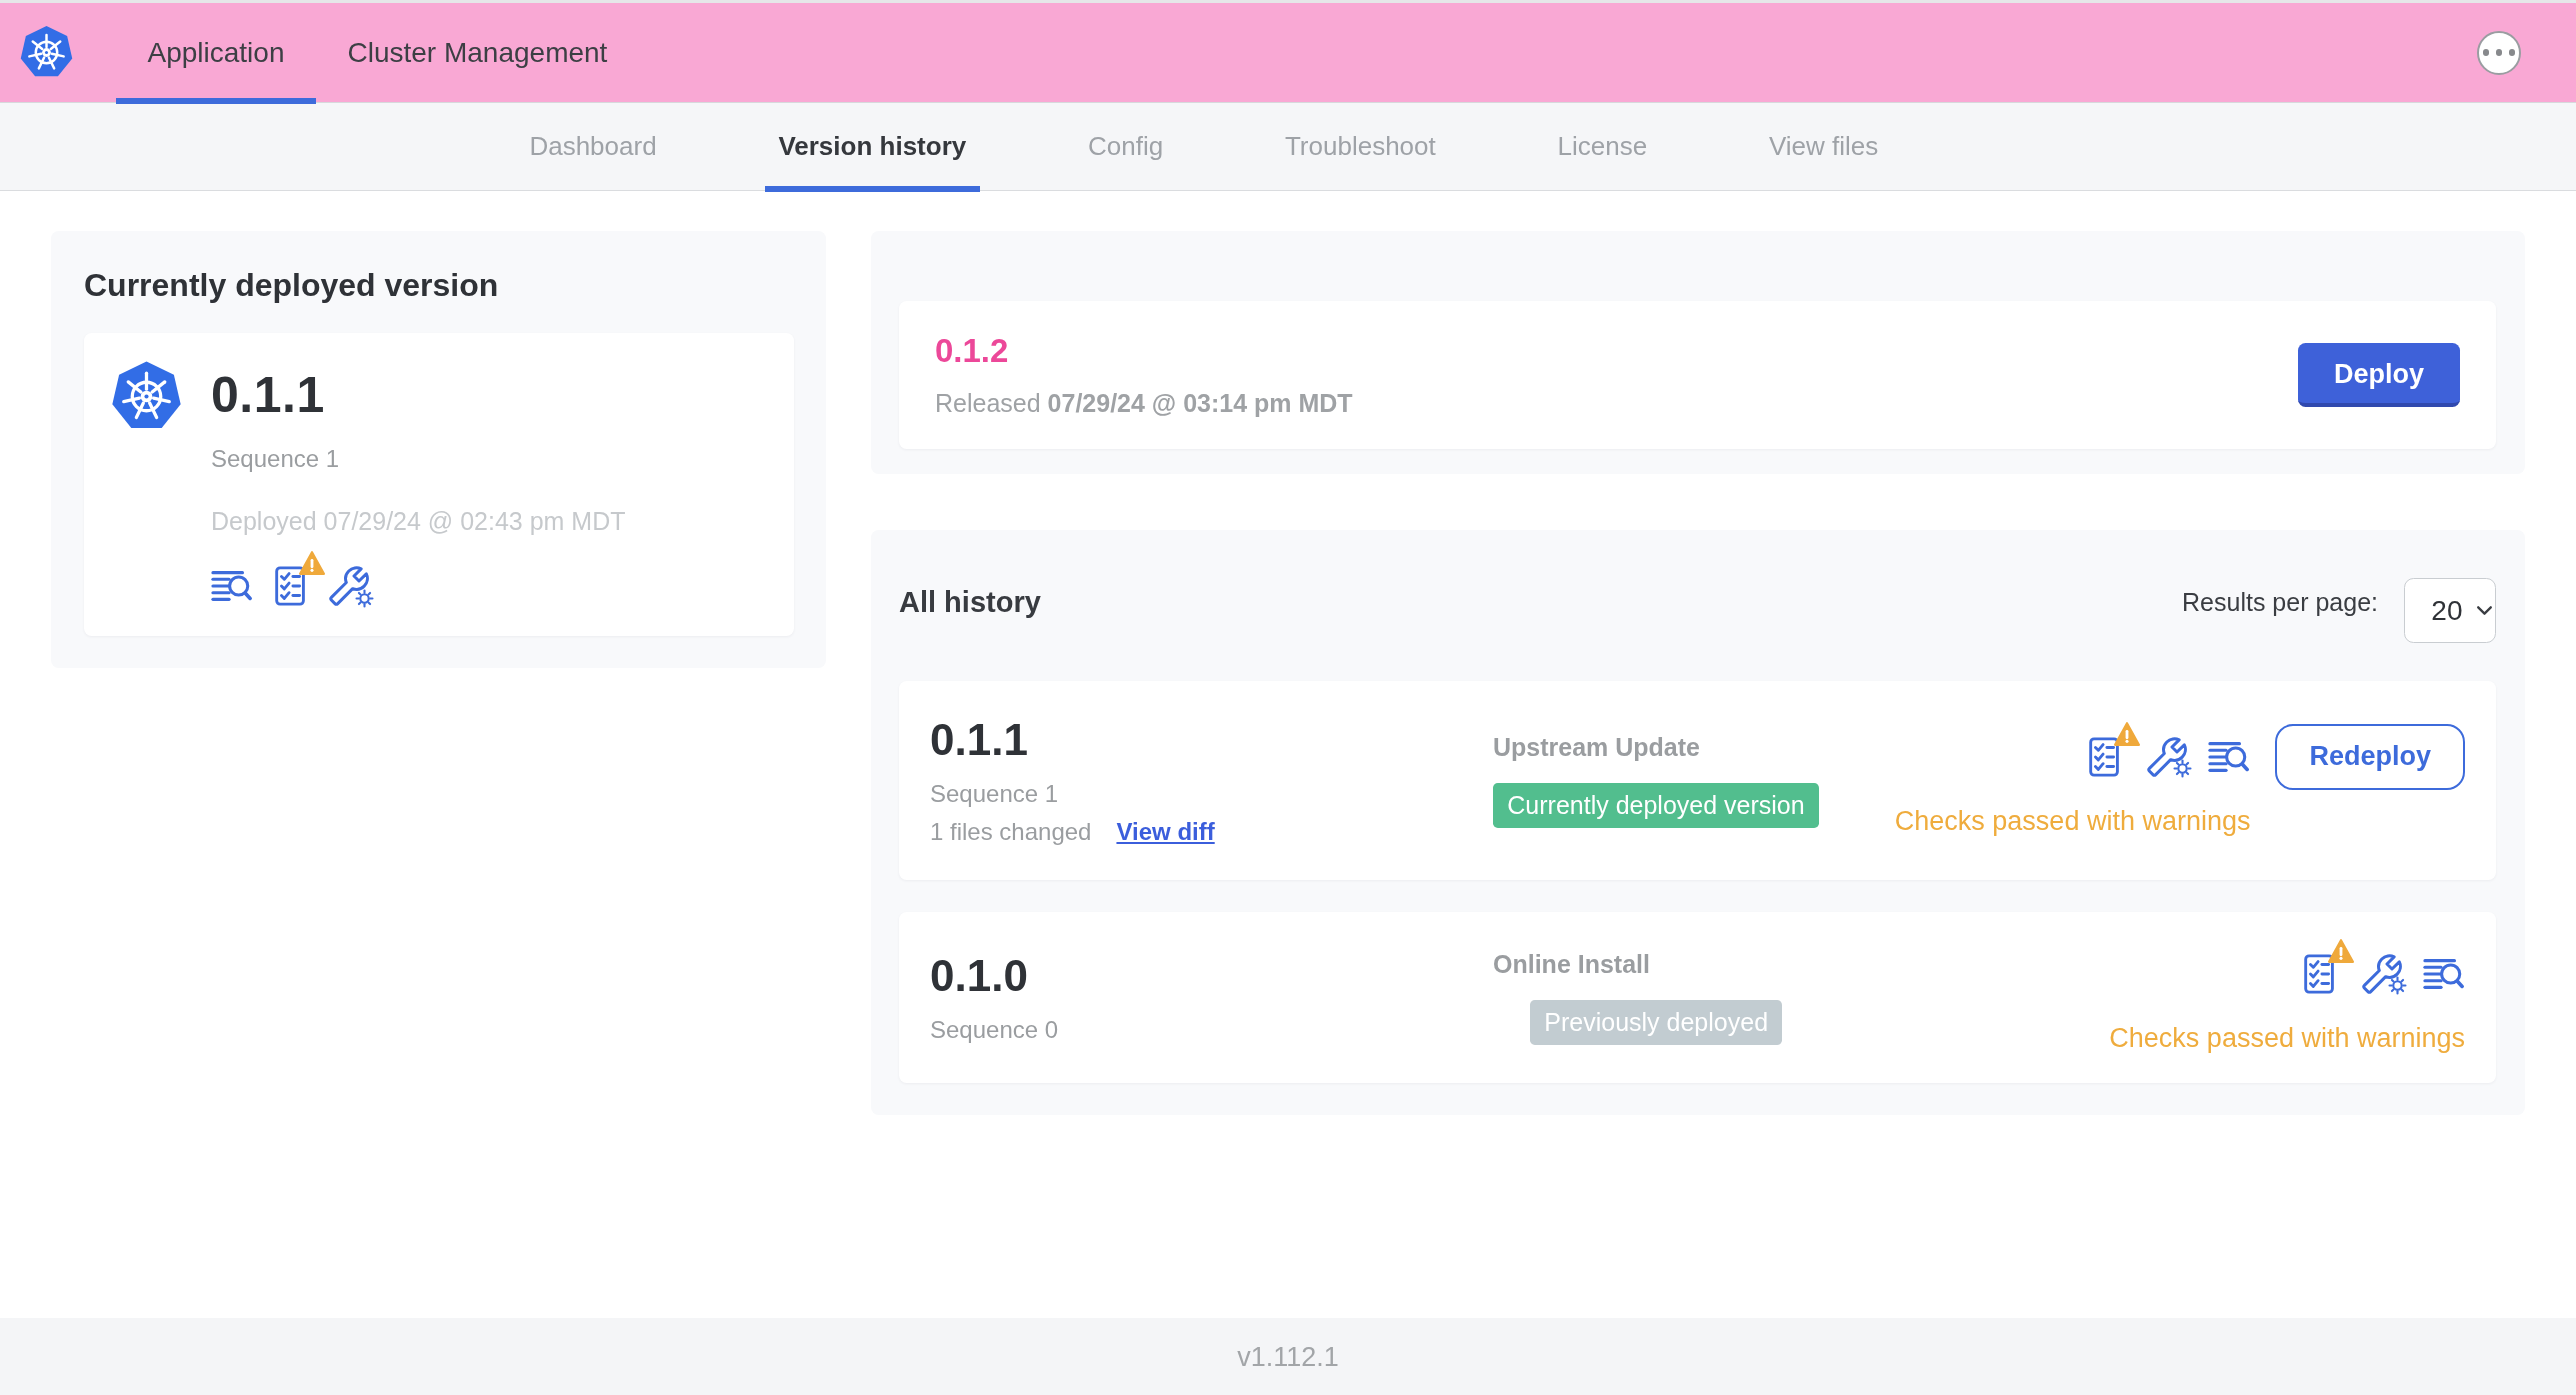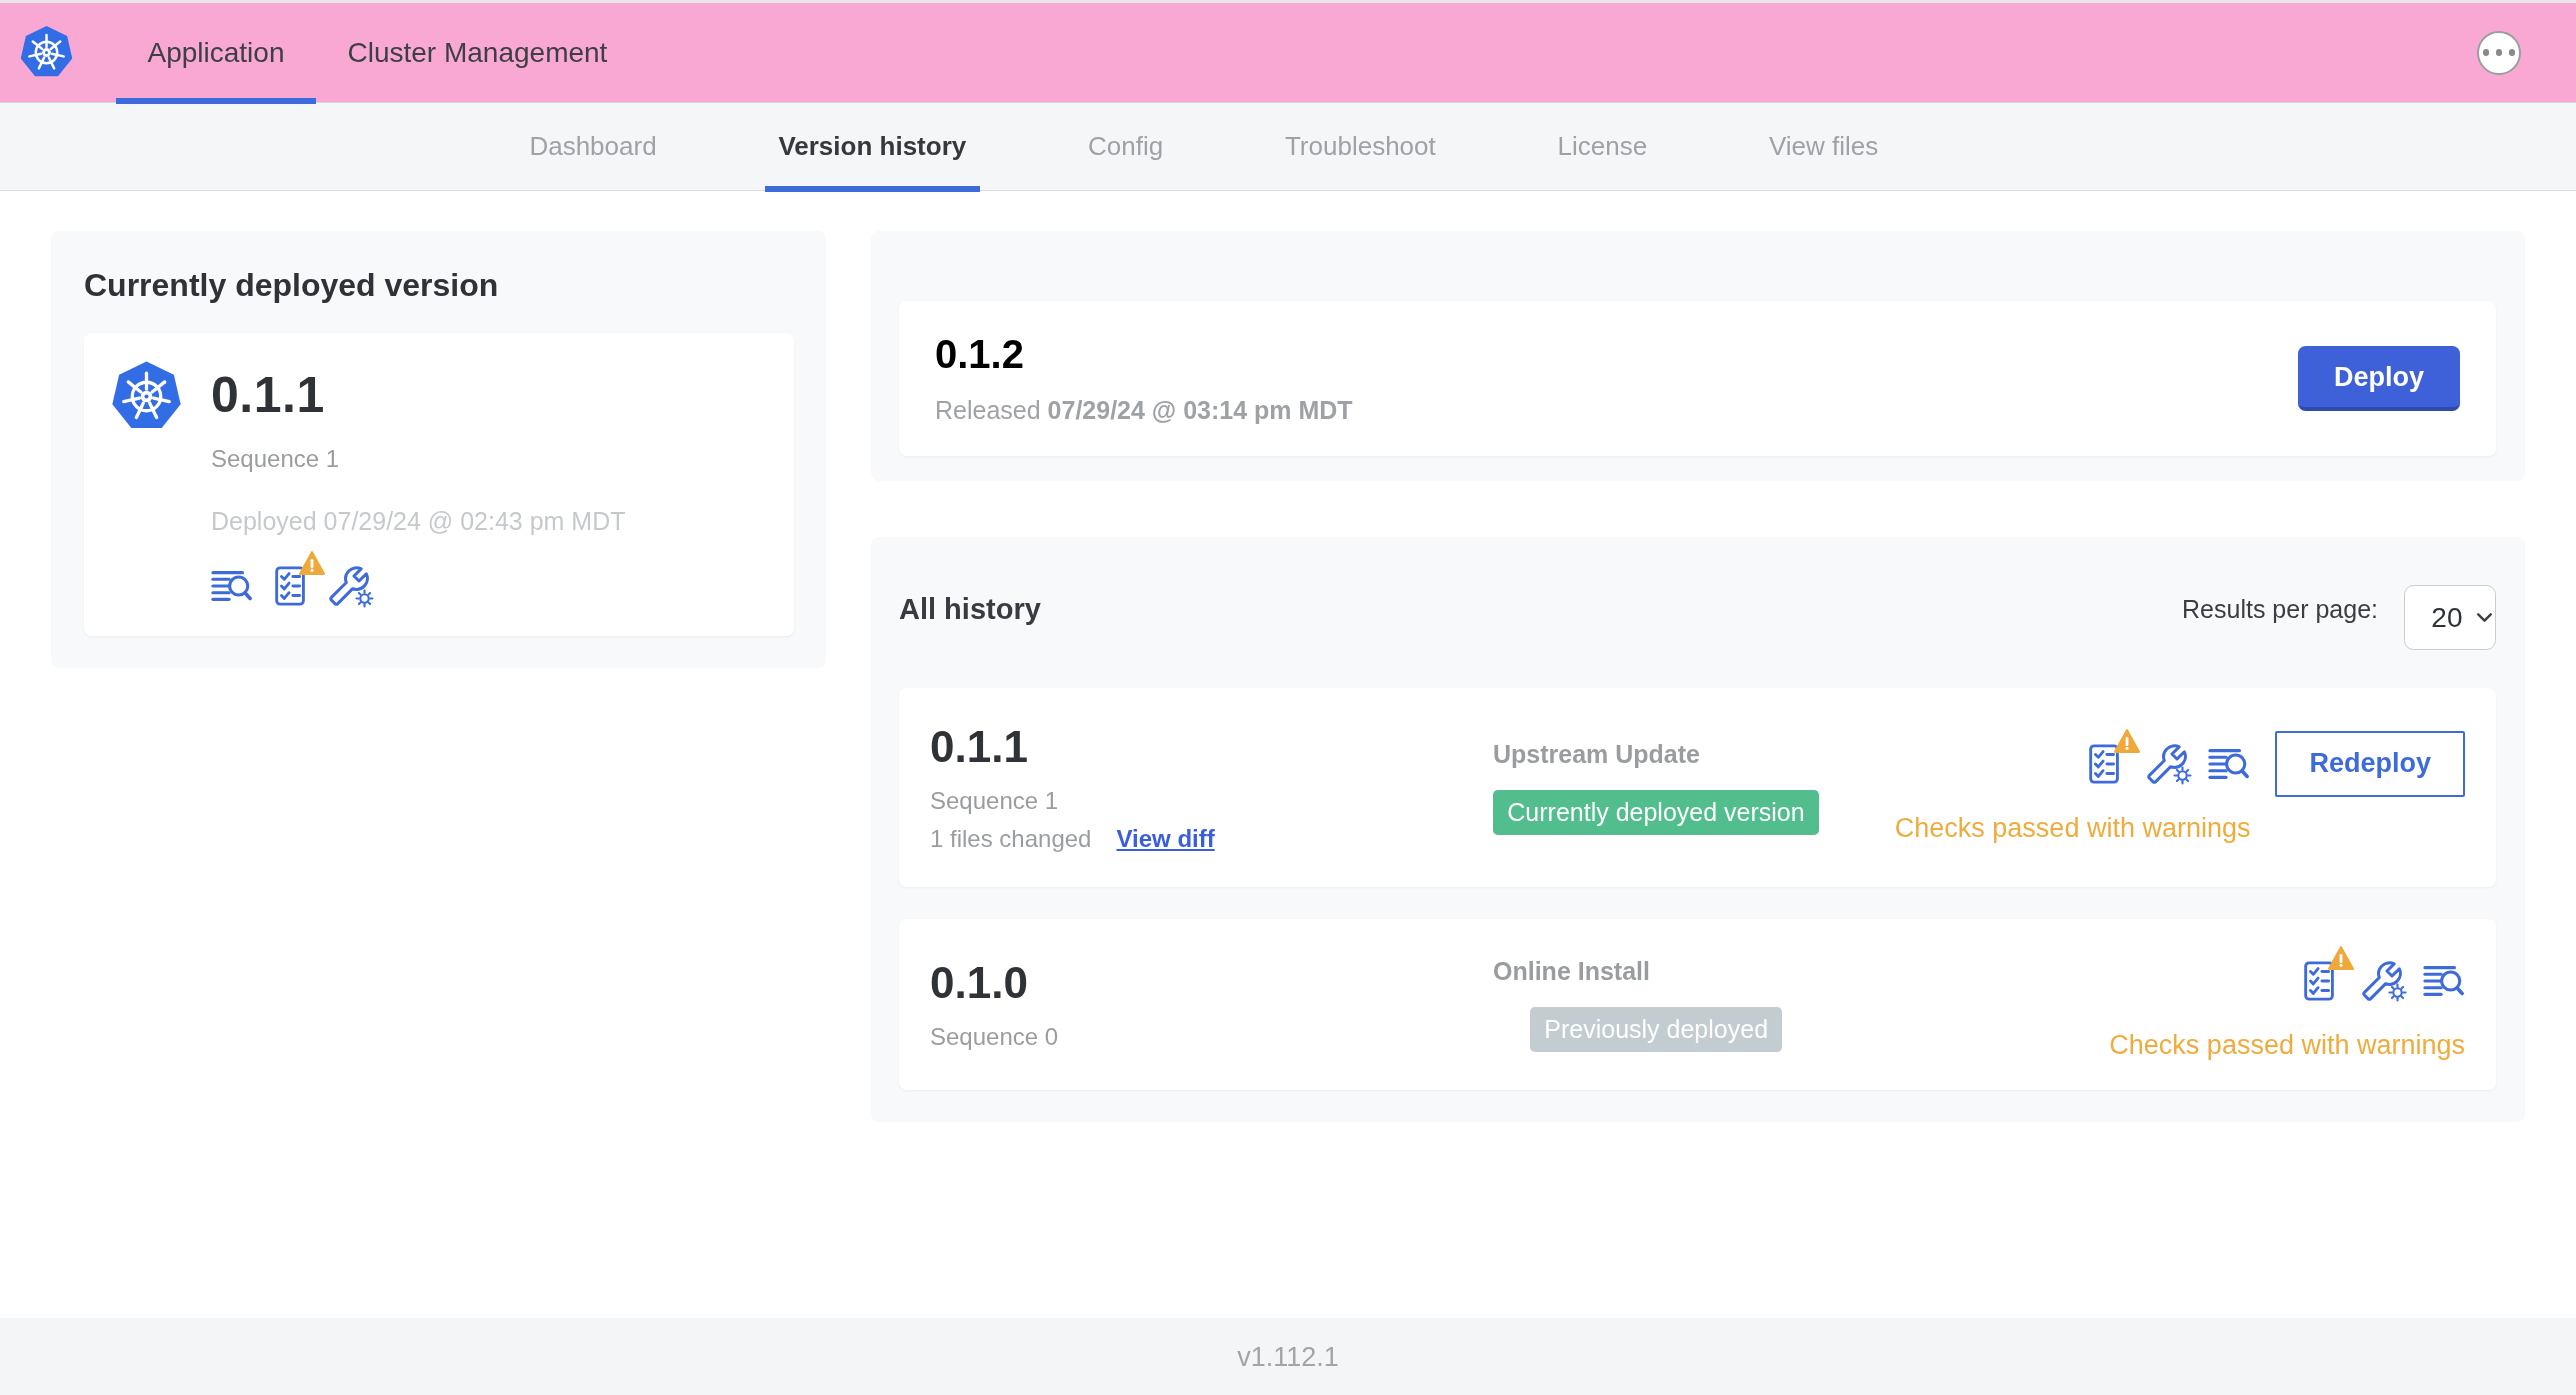--- a/index.html
+++ b/index.html
@@ -44,21 +44,21 @@
   .deployed-at { font-size:25px; color:#C6C9CC; margin-top:34px; }
   .icon-row { display:flex; align-items:center; gap:17px; margin-top:29px; }
 
   .right-col { flex:1; display:flex; flex-direction:column; }
   .section-title { font-size:29px; font-weight:700; color:#383B40; }
 
   .available-panel { padding:32px 29px 25px 28px; margin-bottom:56px; }
   .available-card { margin-top:38px; background:#fff; border-radius:7.6px; box-shadow:0 1px 2.9px rgba(50,54,60,.06);
                     padding:31px 36px; display:flex; align-items:center; }
   .available-left { flex:1; }
-  .mid-version { font-size:40px; font-weight:700; color:#000000; }
+  .mid-version { font-size:33px; font-weight:700; color:#ec4899; }
   .released-line { margin-top:19px; font-size:25px; color:#9FA2A5; }
   .released-line b { font-weight:700; }
   .deploy-btn { background:#3E61D9; border:none; border-bottom:4.8px solid #3049AE; border-radius:7.6px;
                 color:#fff; font-size:27px; font-weight:700; font-family:inherit;
                 padding:16px 36px 13.4px 36px; cursor:pointer; }
 
   .allversions-panel { padding:32px 29px 32px 28px; }
   .allversions-head { display:flex; align-items:center; justify-content:space-between; }
   .rpp { display:flex; align-items:center; gap:26px; }
   .rpp-label { font-size:25px; color:#3A3D42; }
@@ -77,21 +77,21 @@
   .view-diff { font-size:24px; font-weight:700; color:#3B5EDC; text-decoration:underline; cursor:pointer; }
   .row-col2 { flex:1; }
   .row-source { font-size:25px; font-weight:700; color:#9A9DA0; }
   .badge { display:inline-block; margin-top:21px; font-size:25px; color:#fff; padding:7.6px 14.3px; border-radius:4.8px; }
   .badge.green { background:#52BE8E; }
   .badge.gray  { background:#C2CCD1;margin-left:37px; }
   .row-right { display:flex; align-items:flex-start; gap:25px; }
   .checks-col { display:flex; flex-direction:column; align-items:flex-end; }
   .checks-icons { display:flex; align-items:center; gap:21px; height:65px; }
   .checks-status { margin-top:17px; font-size:27px; color:#EFAC3D; white-space:nowrap; }
-  .redeploy-btn { background:#fff; border:2.4px solid #3D6BDB; border-radius:2px; color:#3D6BDB;
+  .redeploy-btn { background:#fff; border:2.4px solid #3D6BDB; border-radius:18px; color:#3D6BDB;
                   font-size:27px; font-weight:700; font-family:inherit; padding:15.3px 32px; cursor:pointer; }
 
   
   .ic { position:relative; display:inline-flex; cursor:pointer; }
   .warn-badge { position:absolute; top:-13.4px; right:-13.4px; }
 
   
   .footer { height:78px; flex:0 0 auto; background:#F4F5F7; display:flex; align-items:center; justify-content:center; }
   .footer-text { font-size:27px; color:#A2A5A8; }
 </style>

